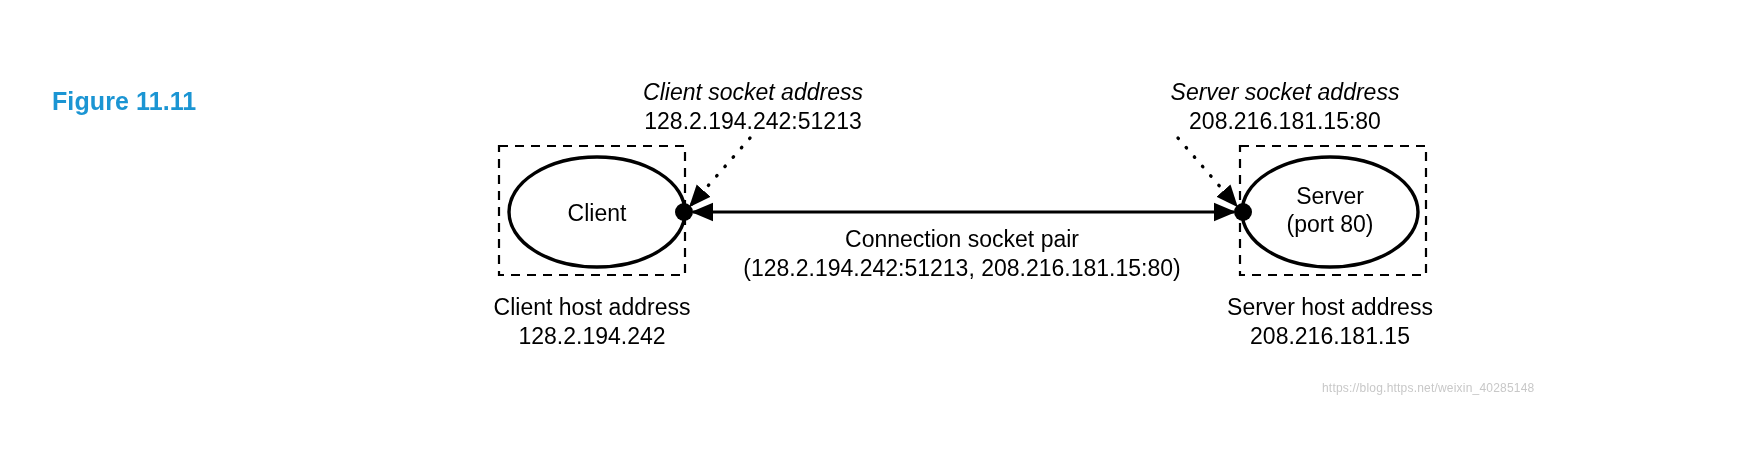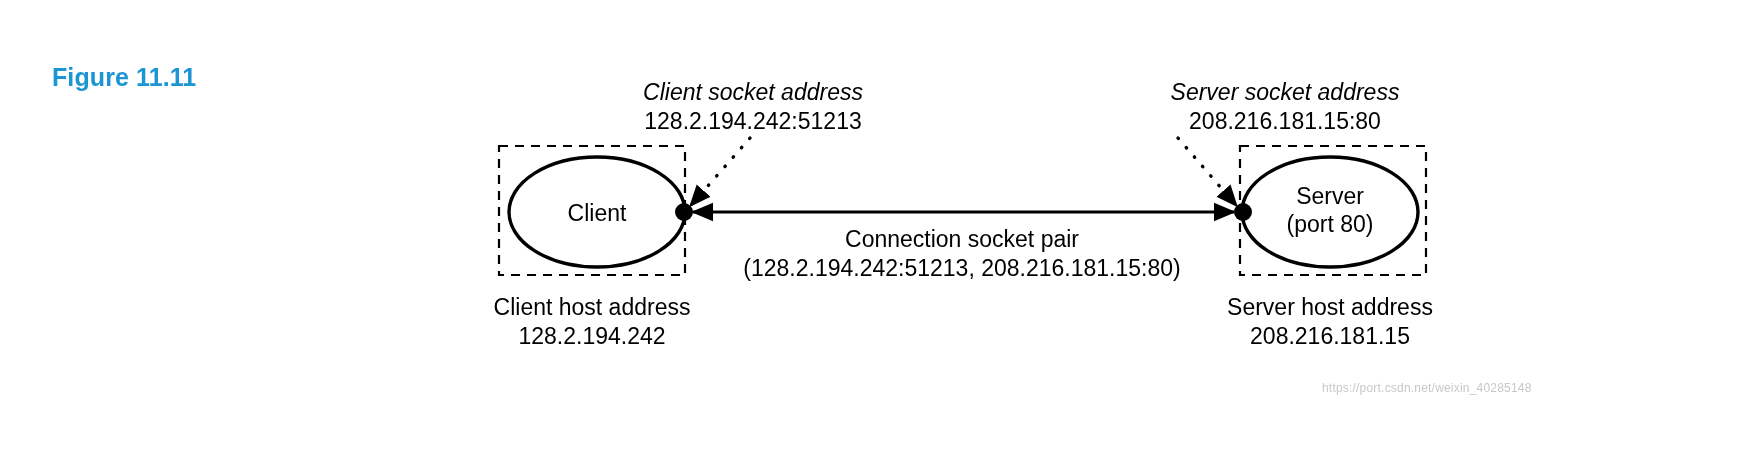--- a/index.html
+++ b/index.html
@@ -16,21 +16,21 @@
     width: 1756px;
     height: 454px;
     background: #ffffff;
     overflow: hidden;
   }
 
   
   #caption-block {
     position: absolute;
     left: 52px;
-    top: 62px;
+    top: 86px;
     width: 360px;
   }
   #figure-number {
     font-size: 25px;
     font-weight: bold;
     line-height: 1.22;
     letter-spacing: 0.1px;
     color: #1b95d3;
     white-space: nowrap;
   }
@@ -134,15 +134,15 @@
     <text class="diagram-text" x="962" y="247" text-anchor="middle">Connection socket pair</text>
     <text class="diagram-text" x="962" y="276" text-anchor="middle">(128.2.194.242:51213, 208.216.181.15:80)</text>
 
     <text class="diagram-text" x="592" y="315" text-anchor="middle">Client host address</text>
     <text class="diagram-text" x="592" y="344" text-anchor="middle">128.2.194.242</text>
 
     <text class="diagram-text" x="1330" y="315" text-anchor="middle">Server host address</text>
     <text class="diagram-text" x="1330" y="344" text-anchor="middle">208.216.181.15</text>
   </svg>
 
-  <div id="watermark">https://port.csdn.net/weixin_40285148</div>
+  <div id="watermark">https://blog.https.net/weixin_40285148</div>
 
 </div>
 
 </body></html>

